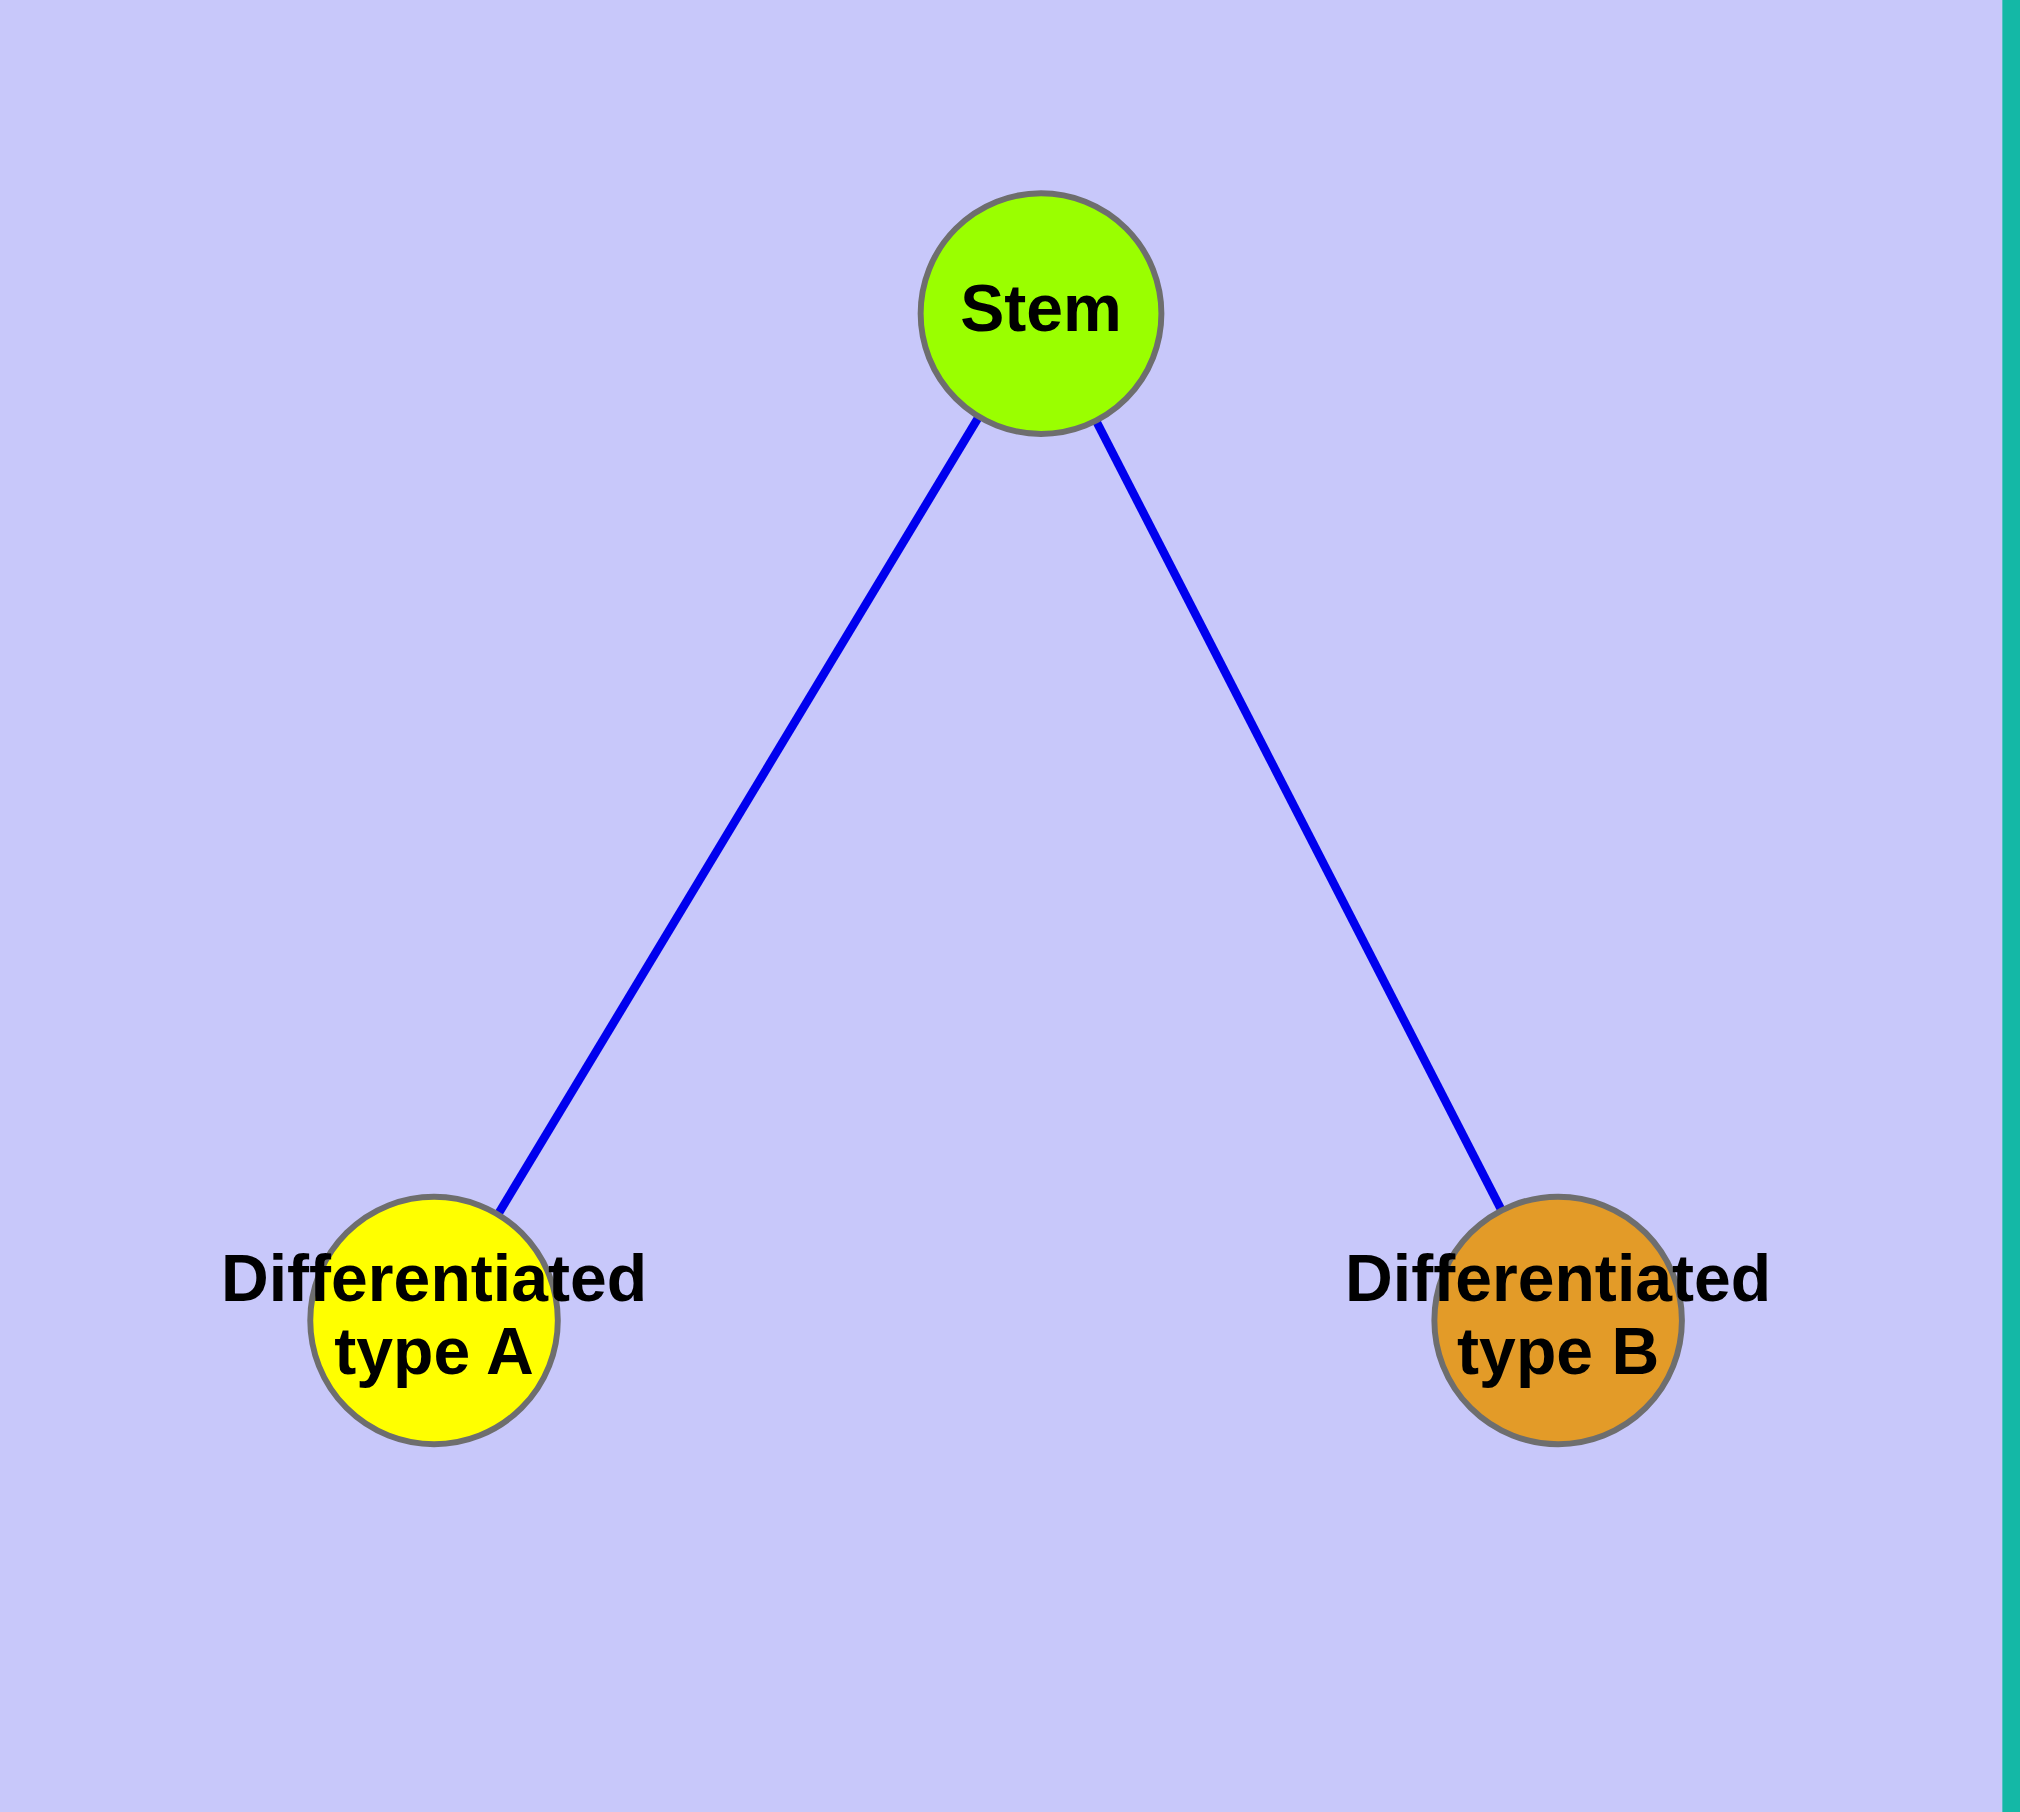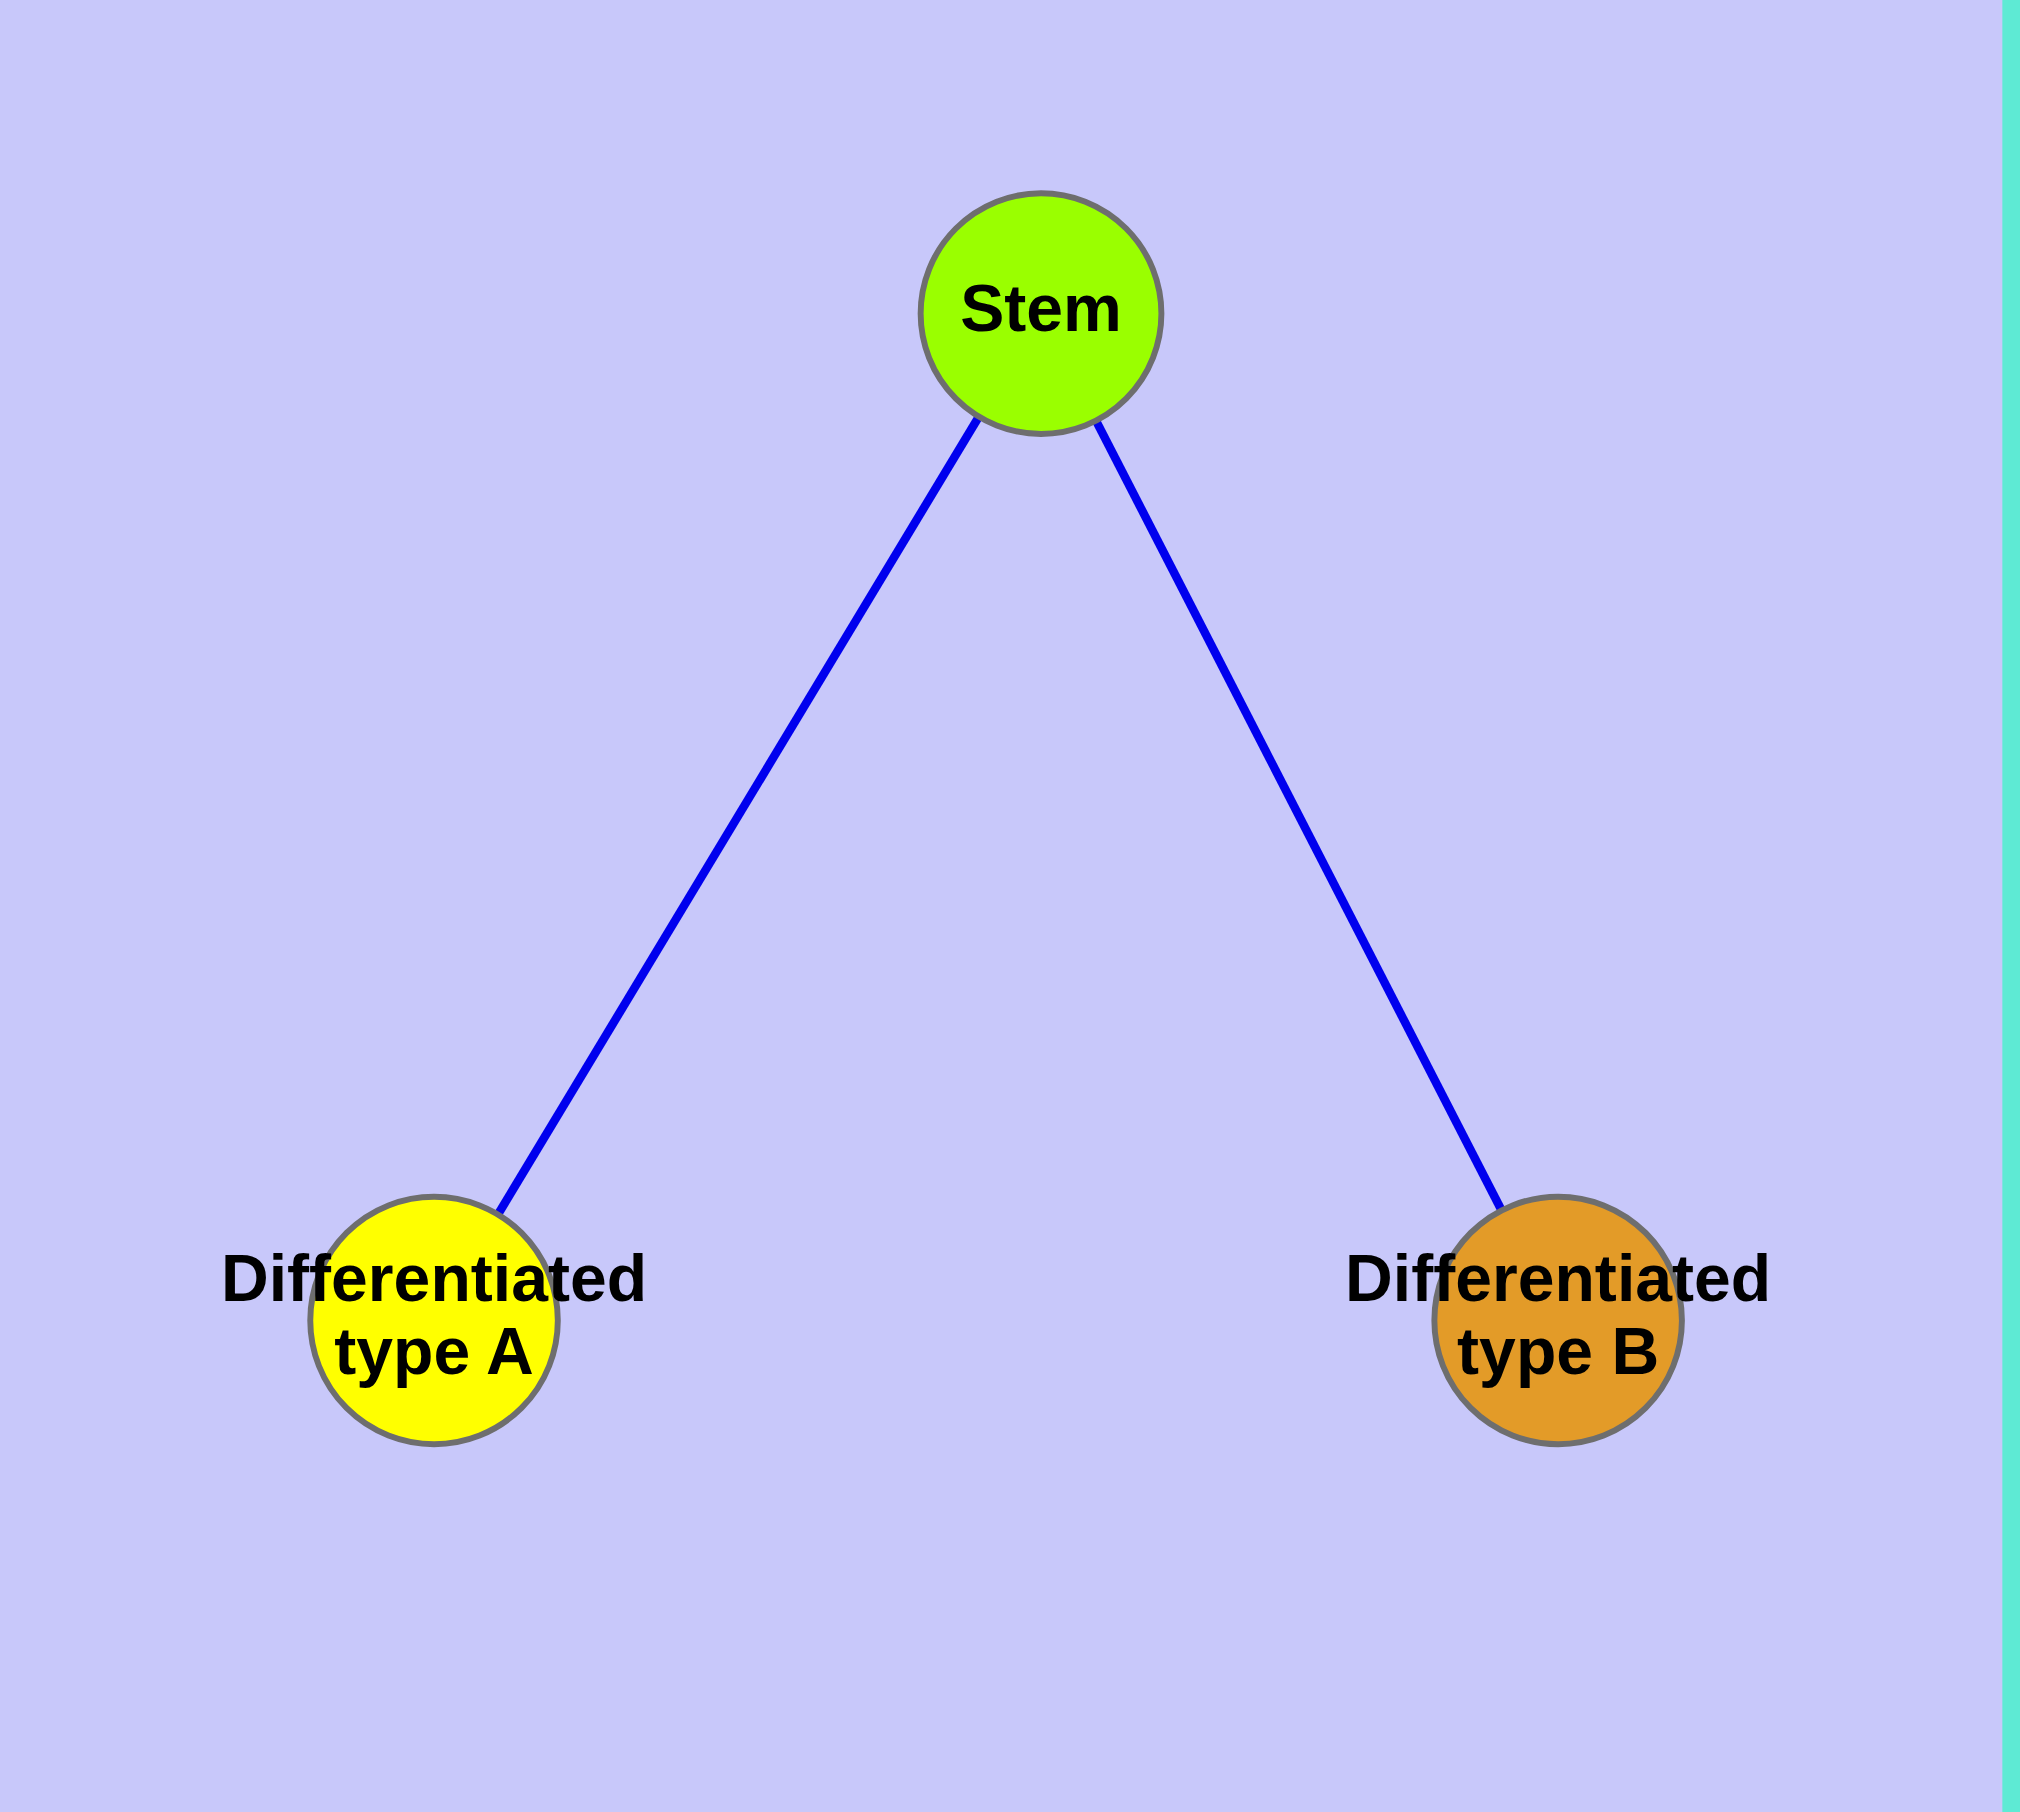--- a/index.html
+++ b/index.html
@@ -32,21 +32,21 @@
     font-weight: bold;
     fill: #000000;
     text-anchor: middle;
     dominant-baseline: middle;
     white-space: pre;
   }
 </style>
 </head>
 <body>
 
-<div id="canvas-root" style="width: 2021px; height: 1812px; background: #5eead4;">
+<div id="canvas-root" style="width: 2021px; height: 1812px; background: #14b8a6;">
   <svg id="graph-svg" viewBox="0 0 2384 2138" preserveAspectRatio="none" xmlns="http://www.w3.org/2000/svg" style="width: 2021px; height: 1812px;">
 
     <rect id="bg-rect" x="0" y="0" width="2362" height="2138" fill="#c8c8fa"></rect>
 
     <g id="edges-layer">
         <line x1="1228" y1="370" x2="512" y2="1558" stroke="#0000ee" stroke-width="10" class="edge-line"></line>
         <line x1="1228" y1="370" x2="1838" y2="1558" stroke="#0000ee" stroke-width="10" class="edge-line"></line>
       </g>
     <g id="nodes-layer">
         <circle cx="1228" cy="370" r="142" fill="#9aff00" stroke="#6e6e6e" stroke-width="7" class="node-circle"></circle>

